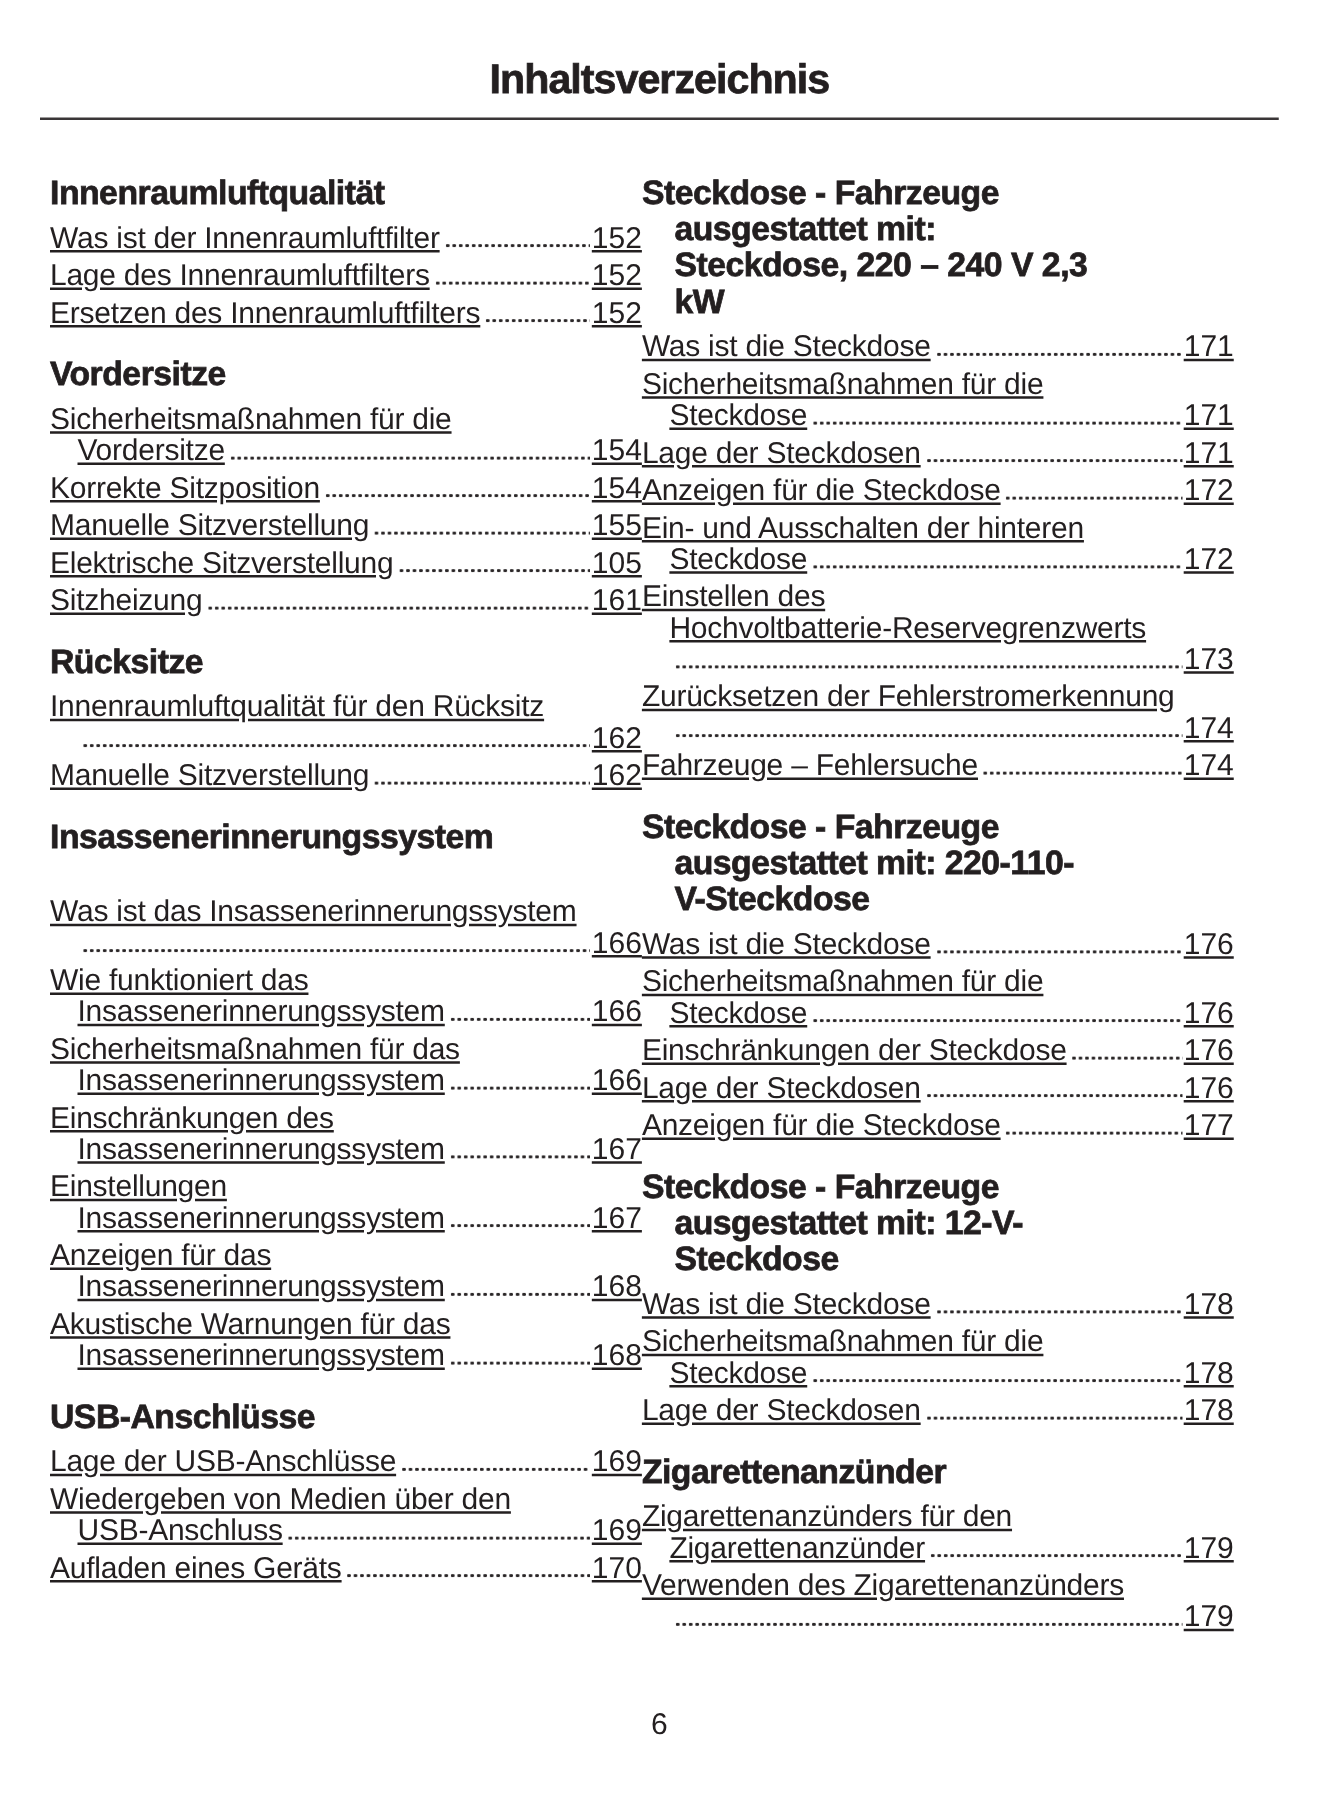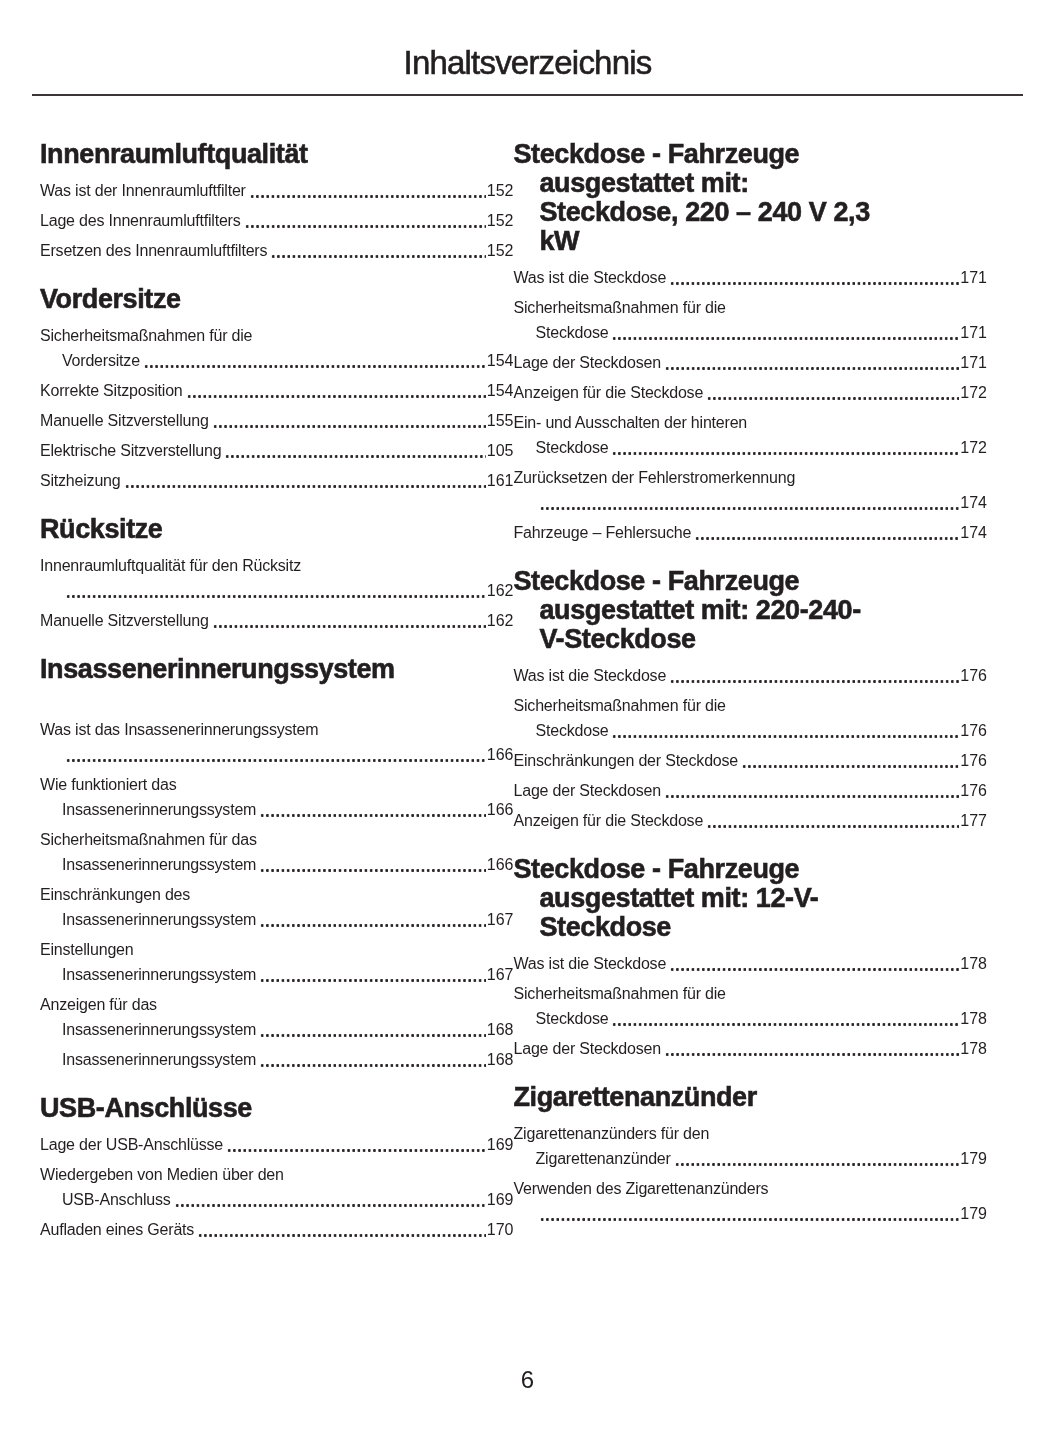--- a/index.html
+++ b/index.html
@@ -15,21 +15,21 @@
     font-family: "Liberation Sans", sans-serif;
     color: #231f20;
     overflow: hidden;
   }
   .doc-title {
     margin: 0;
     padding-top: 45px;
     text-align: center;
     font-size: 33px;
     line-height: 36px;
-    font-weight: normal;
+    font-weight: bold;
     letter-spacing: -0.8px;
     -webkit-text-stroke: 0.6px #231f20;
   }
   .title-rule {
     border: none;
     border-top: 2.5px solid #3a3637;
     margin: 13px 32px 0 32px;
   }
   .columns {
     display: flex;
@@ -53,23 +53,24 @@
   .toc-section.gap-after .heading {
     margin-bottom: 33px;
   }
   .heading .h-line {
     white-space: nowrap;
   }
   .heading .h-cont {
     padding-left: 26px;
   }
   .entry {
-    font-size: 16px;
+    font-size: 24px;
     line-height: 25px;
     margin-bottom: 5px;
+    text-decoration: underline;
   }
   .entry .line {
     white-space: nowrap;
     letter-spacing: -0.2px;
   }
   .entry .cont {
     padding-left: 22px;
   }
   .lastline {
     display: flex;
@@ -243,20 +244,21 @@
           </div>
           <div class="entry">
             <div class="line">Anzeigen für das</div>
             <div class="lastline cont">
               <span class="txt">Insassenerinnerungssystem</span>
               <span class="leader"></span>
               <span class="pg">168</span>
             </div>
           </div>
           <div class="entry">
+            <div class="line">Akustische Warnungen für das</div>
             <div class="lastline cont">
               <span class="txt">Insassenerinnerungssystem</span>
               <span class="leader"></span>
               <span class="pg">168</span>
             </div>
           </div>
         </section>
         <section class="toc-section">
           <h2 class="heading">
             <div class="h-line">USB-Anschlüsse</div>
@@ -324,38 +326,46 @@
           </div>
           <div class="entry">
             <div class="line">Ein- und Ausschalten der hinteren</div>
             <div class="lastline cont">
               <span class="txt">Steckdose</span>
               <span class="leader"></span>
               <span class="pg">172</span>
             </div>
           </div>
           <div class="entry">
+            <div class="line">Einstellen des</div>
+            <div class="line cont">Hochvoltbatterie-Reservegrenzwerts</div>
+            <div class="lastline cont">
+              <span class="leader"></span>
+              <span class="pg">173</span>
+            </div>
+          </div>
+          <div class="entry">
             <div class="line">Zurücksetzen der Fehlerstromerkennung</div>
             <div class="lastline cont">
               <span class="leader"></span>
               <span class="pg">174</span>
             </div>
           </div>
           <div class="entry">
             <div class="lastline">
               <span class="txt">Fahrzeuge – Fehlersuche</span>
               <span class="leader"></span>
               <span class="pg">174</span>
             </div>
           </div>
         </section>
         <section class="toc-section">
           <h2 class="heading">
             <div class="h-line">Steckdose - Fahrzeuge</div>
-            <div class="h-line h-cont">ausgestattet mit: 220-240-</div>
+            <div class="h-line h-cont">ausgestattet mit: 220-110-</div>
             <div class="h-line h-cont">V-Steckdose</div>
           </h2>
           <div class="entry">
             <div class="lastline">
               <span class="txt">Was ist die Steckdose</span>
               <span class="leader"></span>
               <span class="pg">176</span>
             </div>
           </div>
           <div class="entry">

